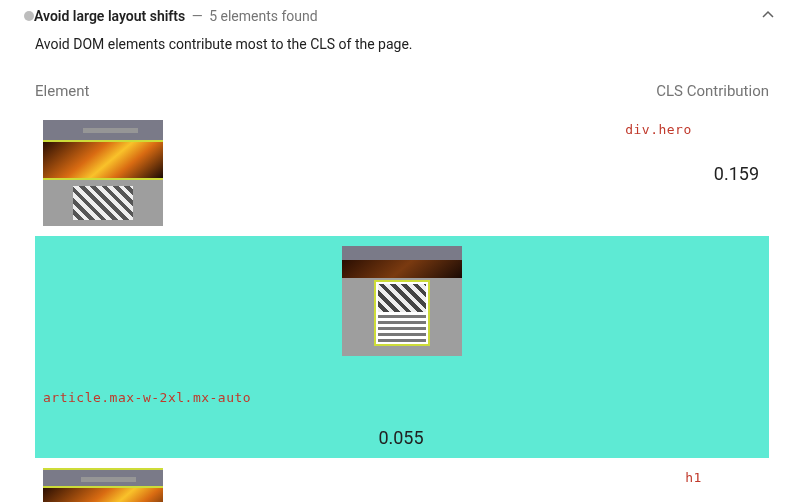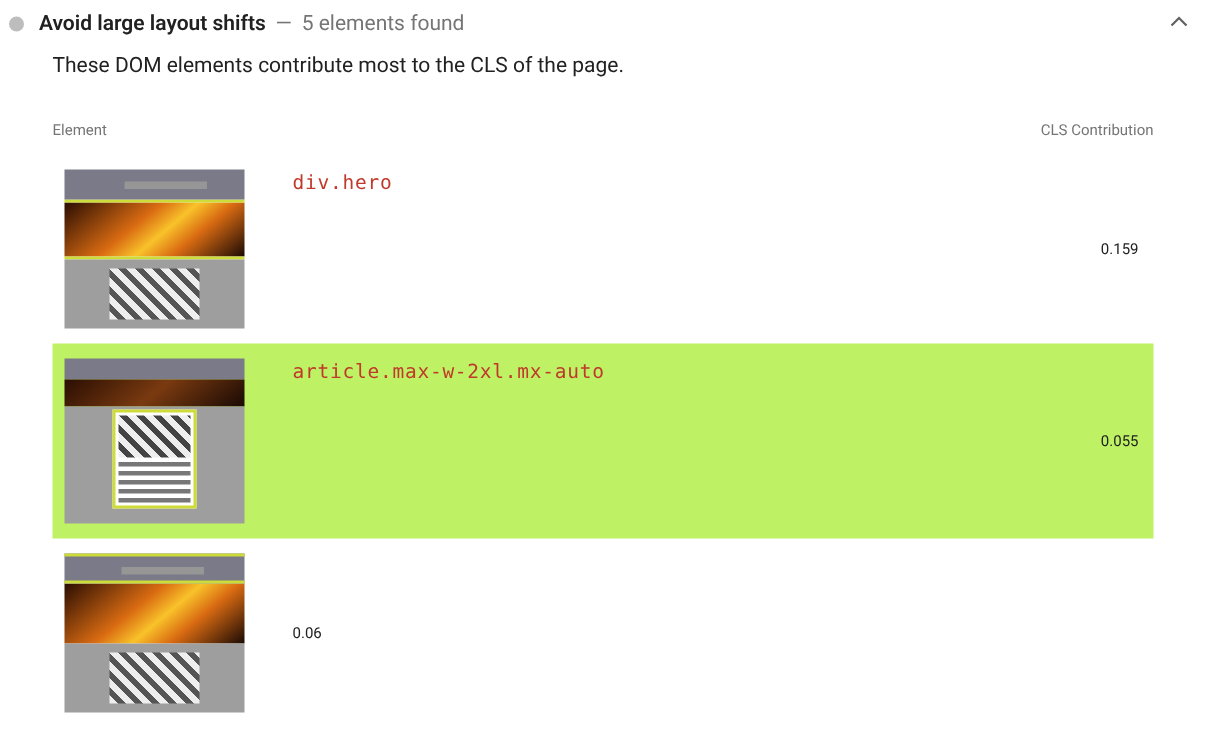--- a/index.html
+++ b/index.html
@@ -6,22 +6,21 @@
   body {
     font-family: -apple-system, BlinkMacSystemFont, "Segoe UI", Roboto, Helvetica, Arial, sans-serif;
     background: #fff;
     color: #212121;
     font-size: 14px;
     width: 804px;
   }
   .audit-header {
     display: flex;
     align-items: center;
-    padding: 8px 6px;
-    gap: 10px;
+    padding: 8px 24px;
   }
   .status-dot {
     width: 10px; height: 10px;
     background: #bdbdbd;
     border-radius: 50%;
     flex: 0 0 auto;
   }
   .audit-title { font-weight: 600; color: #212121; }
   .audit-dash { color: #757575; font-weight: 400; padding: 0 3px; }
   .audit-count { color: #757575; font-weight: 400; }
@@ -36,33 +35,34 @@
     padding: 4px 10px 14px 35px;
     color: #212121;
     font-size: 14px;
   }
   .table {
     padding: 0 35px;
   }
   .table-head {
     display: flex;
     color: #757575;
-    font-size: 10px;
+    font-size: 15px;
     padding: 16px 0 10px 0;
   }
   .th-element { flex: 1; }
   .th-cls { flex: 0 0 auto; text-align: center; }
   .row {
     display: flex;
     align-items: center;
     padding: 10px 8px;
-    gap: 32px;
+    gap: 22px;
     min-height: 126px;
+    text-align: right;
   }
-  .row.alt { background: #bef264; }
+  .row.alt { background: #5eead4; flex-direction: column; }
   .thumb {
     width: 120px;
     flex: 0 0 120px;
     display: flex;
     flex-direction: column;
     align-items: stretch;
   }
   
   .t1a { background:#7a7a88; height:20px; position:relative; }
   .t1a::after{content:"";position:absolute;left:40px;top:8px;width:55px;height:5px;background:#969696;}
@@ -88,21 +88,21 @@
     color: #c0392b;
     font-size: 13px;
     letter-spacing: 0.5px;
     flex: 1;
     align-self: flex-start;
     padding-top: 2px;
   }
   .cls-val {
     flex: 0 0 auto;
     color: #212121;
-    font-size: 10px;
+    font-size: 18px;
     align-self: center;
     padding-right: 2px;
   }
 </style>
 </head>
 <body>
 
 <div class="audit-header">
   <span class="status-dot"></span>
   <span>
@@ -111,21 +111,21 @@
     <span class="audit-count">5 elements found</span>
   </span>
   <span class="spacer"></span>
   <span class="chevron">
     <svg width="12" height="12" viewBox="0 0 12 12">
         <path d="M1 8 L6 3 L11 8" fill="none" stroke="#616161" stroke-width="1.5"></path>
       </svg>
   </span>
 </div>
 
-<div class="description">These DOM elements contribute most to the CLS of the page.</div>
+<div class="description">Avoid DOM elements contribute most to the CLS of the page.</div>
 
 <div class="table">
   <div class="table-head">
     <div class="th-element">Element</div>
     <div class="th-cls">CLS Contribution</div>
   </div>
 
   <div class="row">
     <div class="thumb">
       <div class="t1a"></div>
@@ -158,16 +158,17 @@
   </div>
 
   <div class="row">
     <div class="thumb">
       <div class="t3a"></div>
         <div class="t3b"></div>
         <div class="t3c">
           <div class="p"></div>
         </div>
     </div>
+    <div class="selector">h1</div>
     <div class="cls-val">0.06</div>
   </div>
 
 </div>
 
 </body></html>

